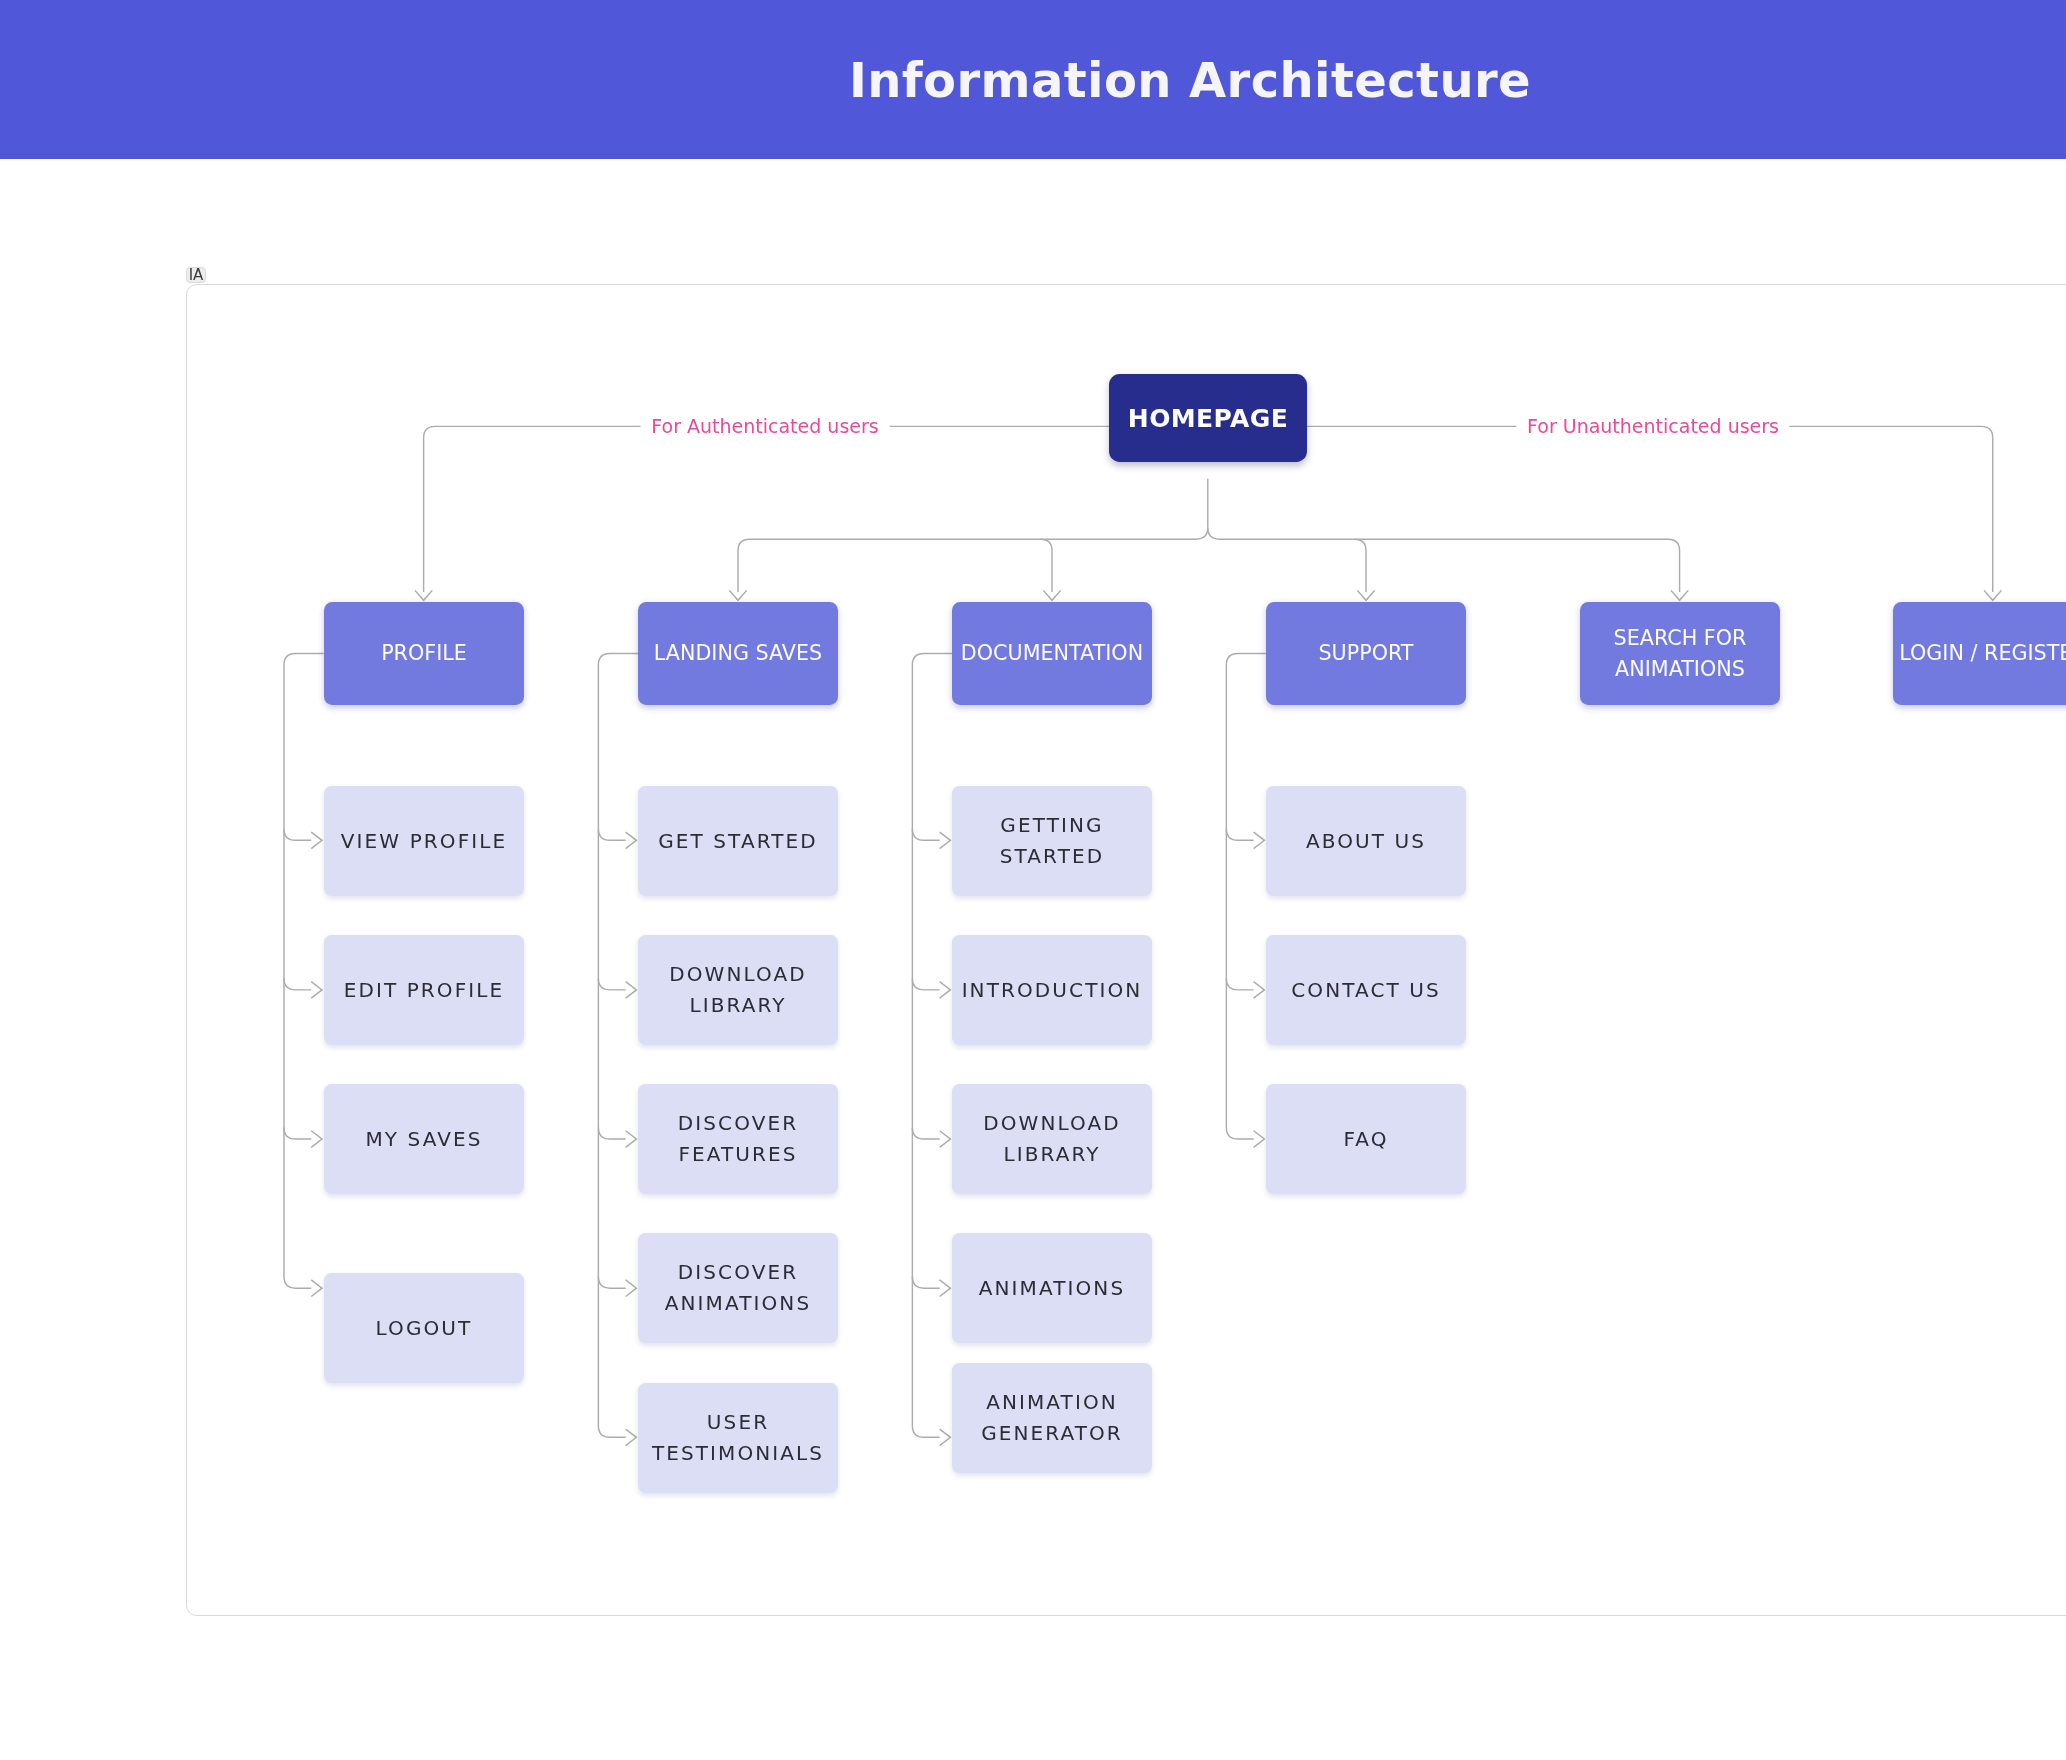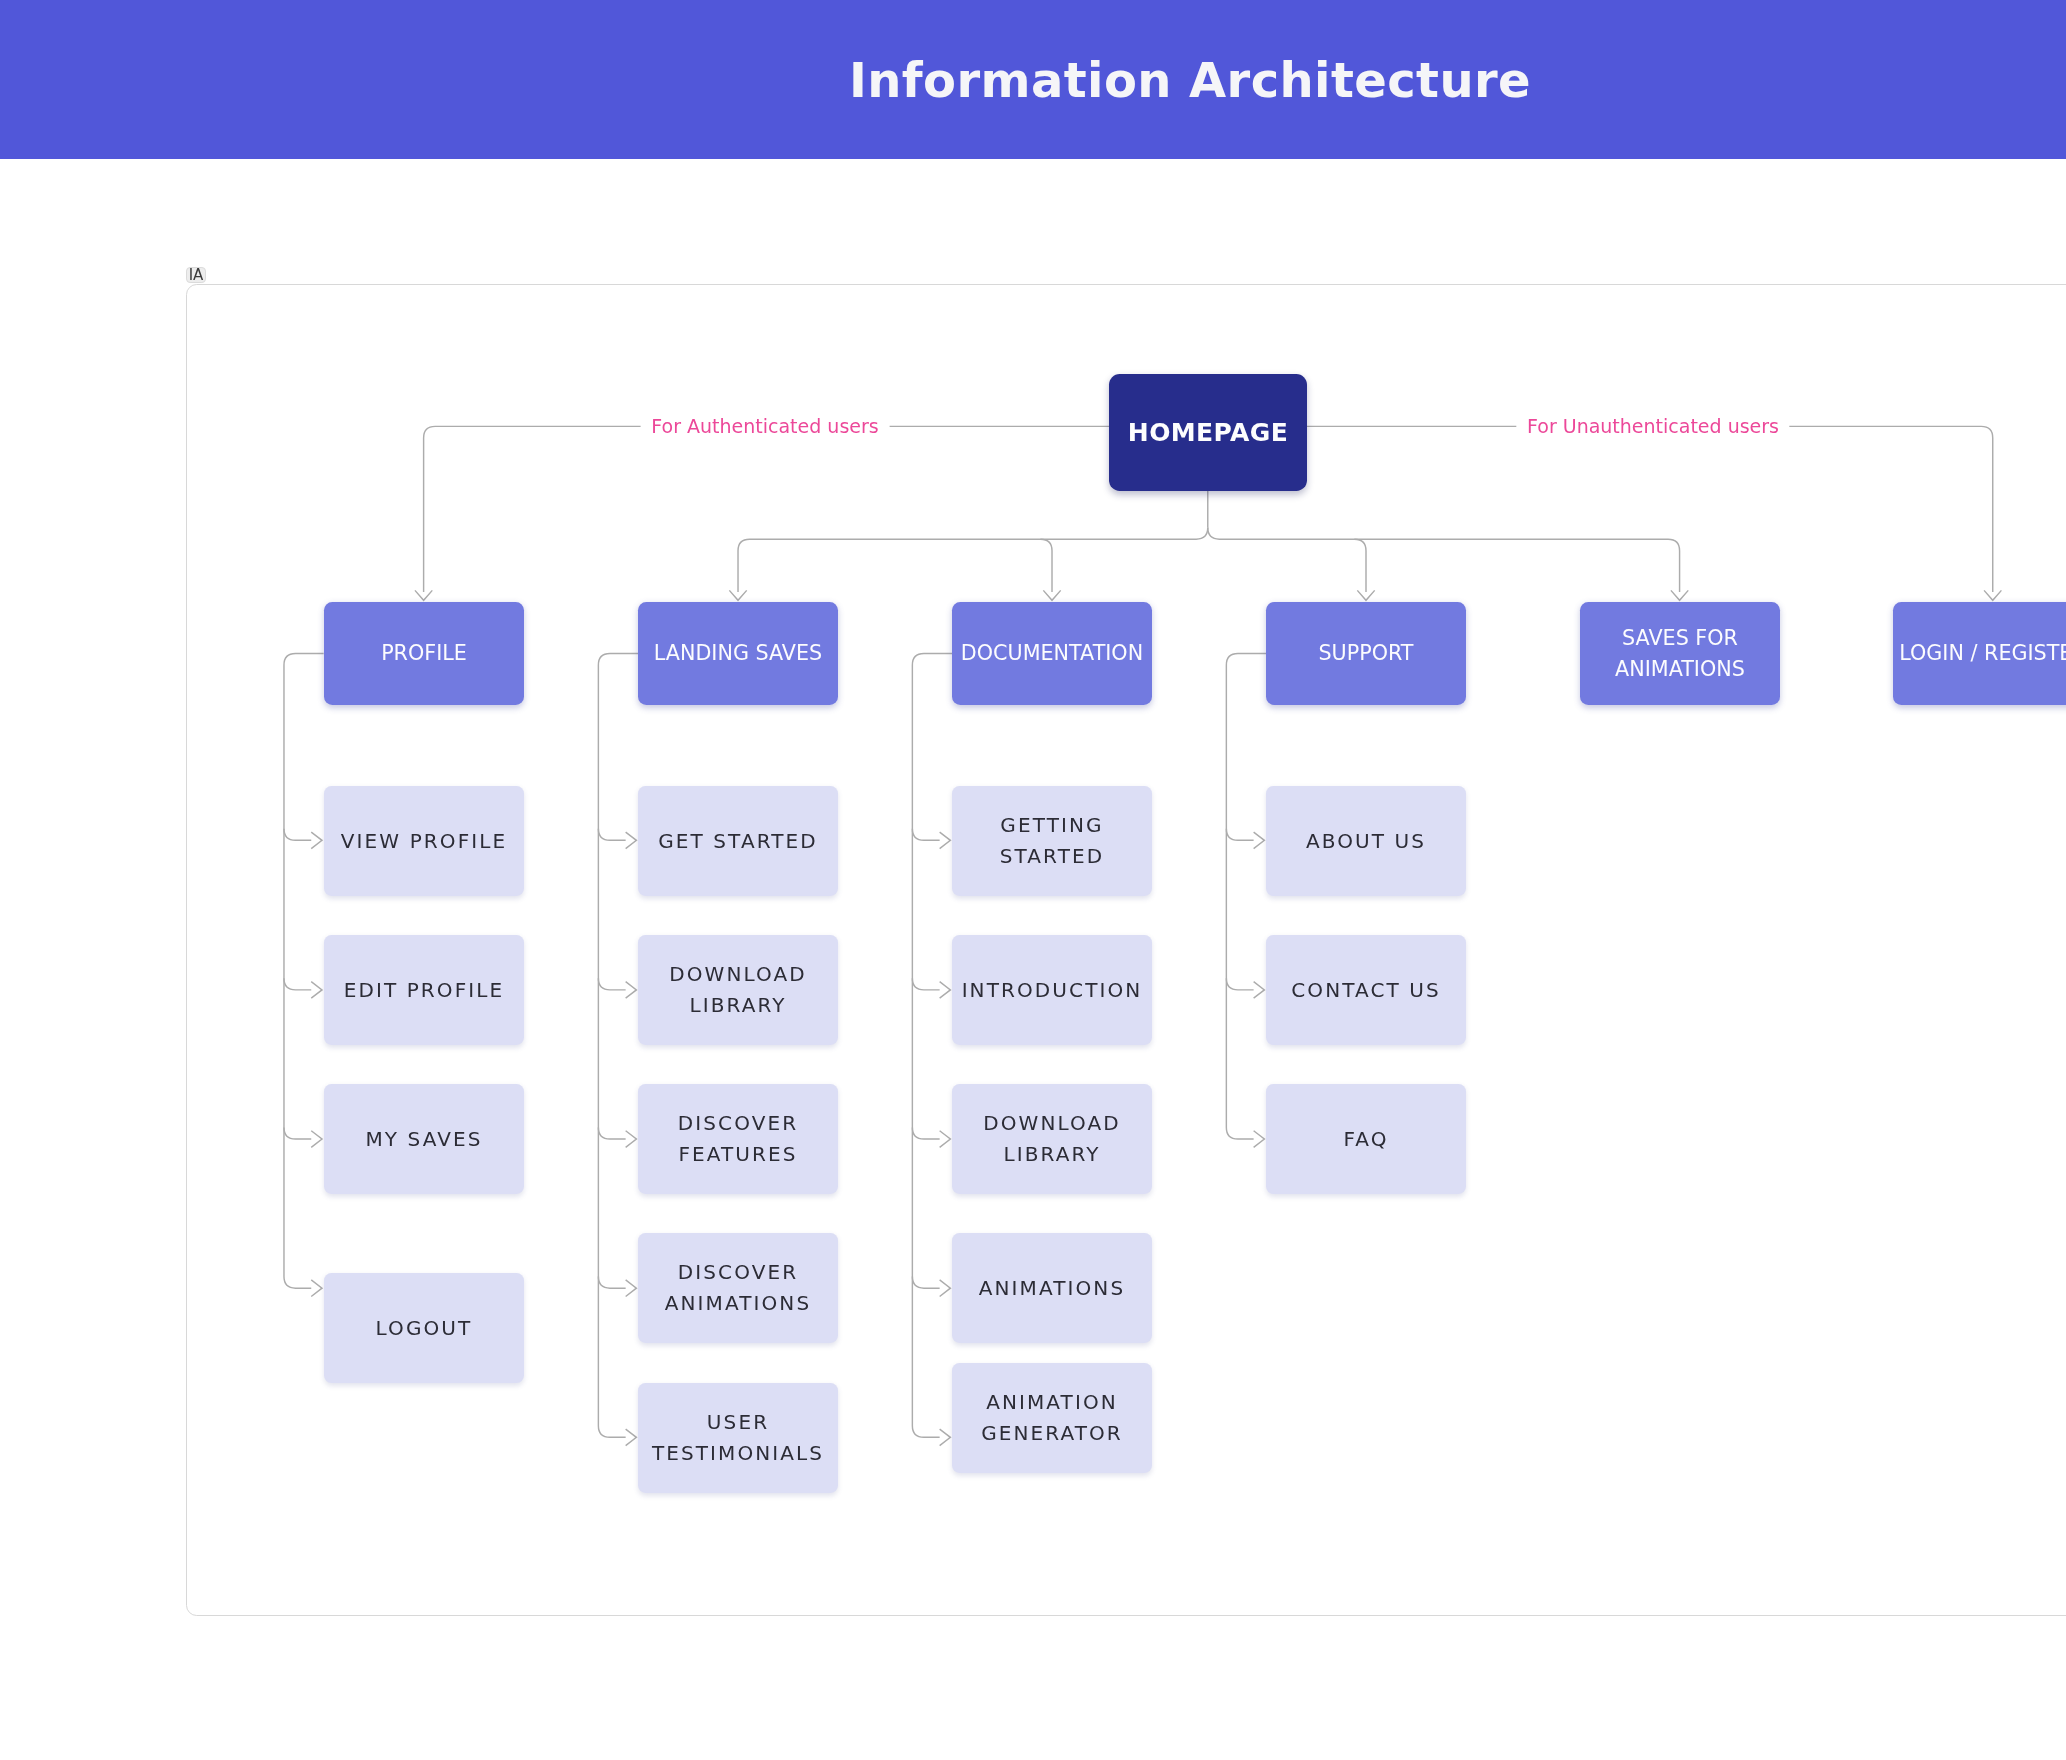--- a/index.html
+++ b/index.html
@@ -25,21 +25,21 @@
     font-size:15px;color:#3A3A3A;}
 
   svg.connectors{position:absolute;left:0;top:0;width:2380px;height:1760px;z-index:1;}
   svg.connectors path{stroke:var(--connector,#ACACAC);stroke-width:3.5;fill:none;}
 
   .edge-label{position:absolute;transform:translate(-50%,-50%);z-index:3;
     background:#ffffff;padding:3.3px 10.7px;font-size:19px;color:#ec4899;white-space:nowrap;}
 
   .node{position:absolute;z-index:2;display:flex;align-items:center;justify-content:center;
     text-align:center;}
-  .node.root{width:198px;height:117px;background:var(--root-bg,#272D8C);border-radius:10.7px;
+  .node.root{width:198px;height:88px;background:var(--root-bg,#272D8C);border-radius:10.7px;
     color:#FDFDFE;font-size:25px;font-weight:bold;letter-spacing:0.4px;
     box-shadow:0 3.3px 7.4px rgba(25,30,90,0.28);}
   .node.l2{width:200px;height:103px;background:var(--section-bg,#727AE0);border-radius:8.3px;
     color:#FCFCFE;font-size:20.7px;line-height:31px;padding:0 4.1px;
     box-shadow:0 2.9px 6.6px rgba(70,76,160,0.30);}
   .node.child{width:200px;height:110px;background:var(--item-bg,#DCDEF5);border-radius:7.4px;
     color:#2C2C36;font-size:20px;letter-spacing:2.1px;line-height:31px;padding:0 5.8px;
     box-shadow:0 2.5px 5.8px rgba(80,84,150,0.16);}
 </style>
 </head>
@@ -111,21 +111,21 @@
 
 <div class="edge-label" style="left:765px;top:426px">For Authenticated users</div>
 <div class="edge-label" style="left:1653px;top:426px">For Unauthenticated users</div>
 
 <div class="node root" style="left:1109px;top:374px">HOMEPAGE</div>
 
 <div class="node l2" style="left:324px;top:602px">PROFILE</div>
 <div class="node l2" style="left:638px;top:602px">LANDING SAVES</div>
 <div class="node l2" style="left:952px;top:602px">DOCUMENTATION</div>
 <div class="node l2" style="left:1266px;top:602px">SUPPORT</div>
-<div class="node l2" style="left:1580px;top:602px">SAVES FOR ANIMATIONS</div>
+<div class="node l2" style="left:1580px;top:602px">SEARCH FOR ANIMATIONS</div>
 <div class="node l2" style="left:1893px;top:602px">LOGIN / REGISTER</div>
 
 <div class="node child" style="left:324px;top:786px">VIEW PROFILE</div>
 <div class="node child" style="left:324px;top:935px">EDIT PROFILE</div>
 <div class="node child" style="left:324px;top:1084px">MY SAVES</div>
 <div class="node child" style="left:324px;top:1273px">LOGOUT</div>
 
 <div class="node child" style="left:638px;top:786px">GET STARTED</div>
 <div class="node child" style="left:638px;top:935px">DOWNLOAD LIBRARY</div>
 <div class="node child" style="left:638px;top:1084px">DISCOVER FEATURES</div>

